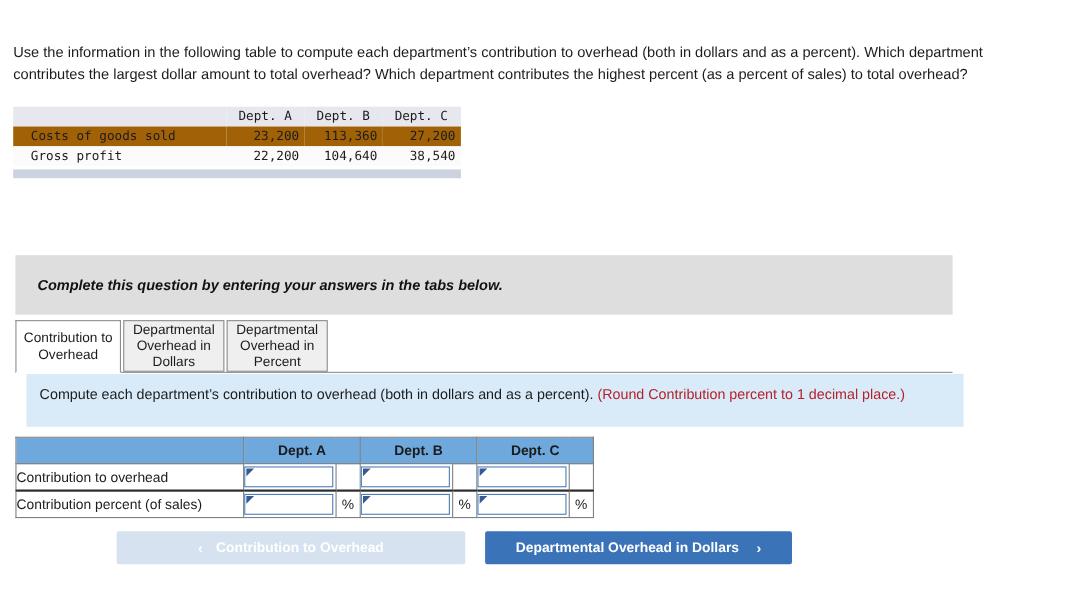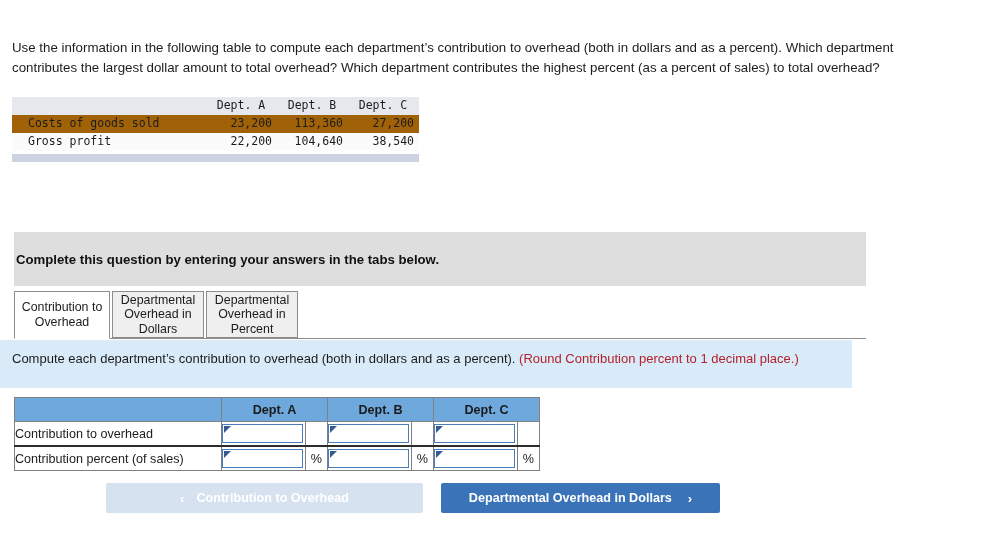--- a/index.html
+++ b/index.html
@@ -75,21 +75,22 @@
     width: 852px;
     height: 54px;
     background: #dedede;
     display: flex;
     align-items: center;
   }
   .complete-banner span {
     font-weight: bold;
     font-size: 13.2px;
     color: #111;
-    padding-left: 2px;
+    padding-left: 20px;
+    font-style: italic;
   }
 
   
   .tabs {
     position: absolute;
     left: 14px;
     top: 291px;
     width: 852px;
     height: 48px;
     display: flex;
@@ -120,21 +121,21 @@
     height: 48px;
     z-index: 2;
   }
   .tab-0 { width: 96px; }
   .tab-1 { width: 92px; }
   .tab-2 { width: 92px; }
 
   
   .instruction {
     position: absolute;
-    left: 0;
+    left: 24px;
     top: 340px;
     width: 852px;
     height: 48px;
     background: #d9ebf9;
     box-sizing: border-box;
     padding: 9px 14px 0 12px;
     font-size: 13px;
     line-height: 19px;
     color: #1c1c1c;
   }

